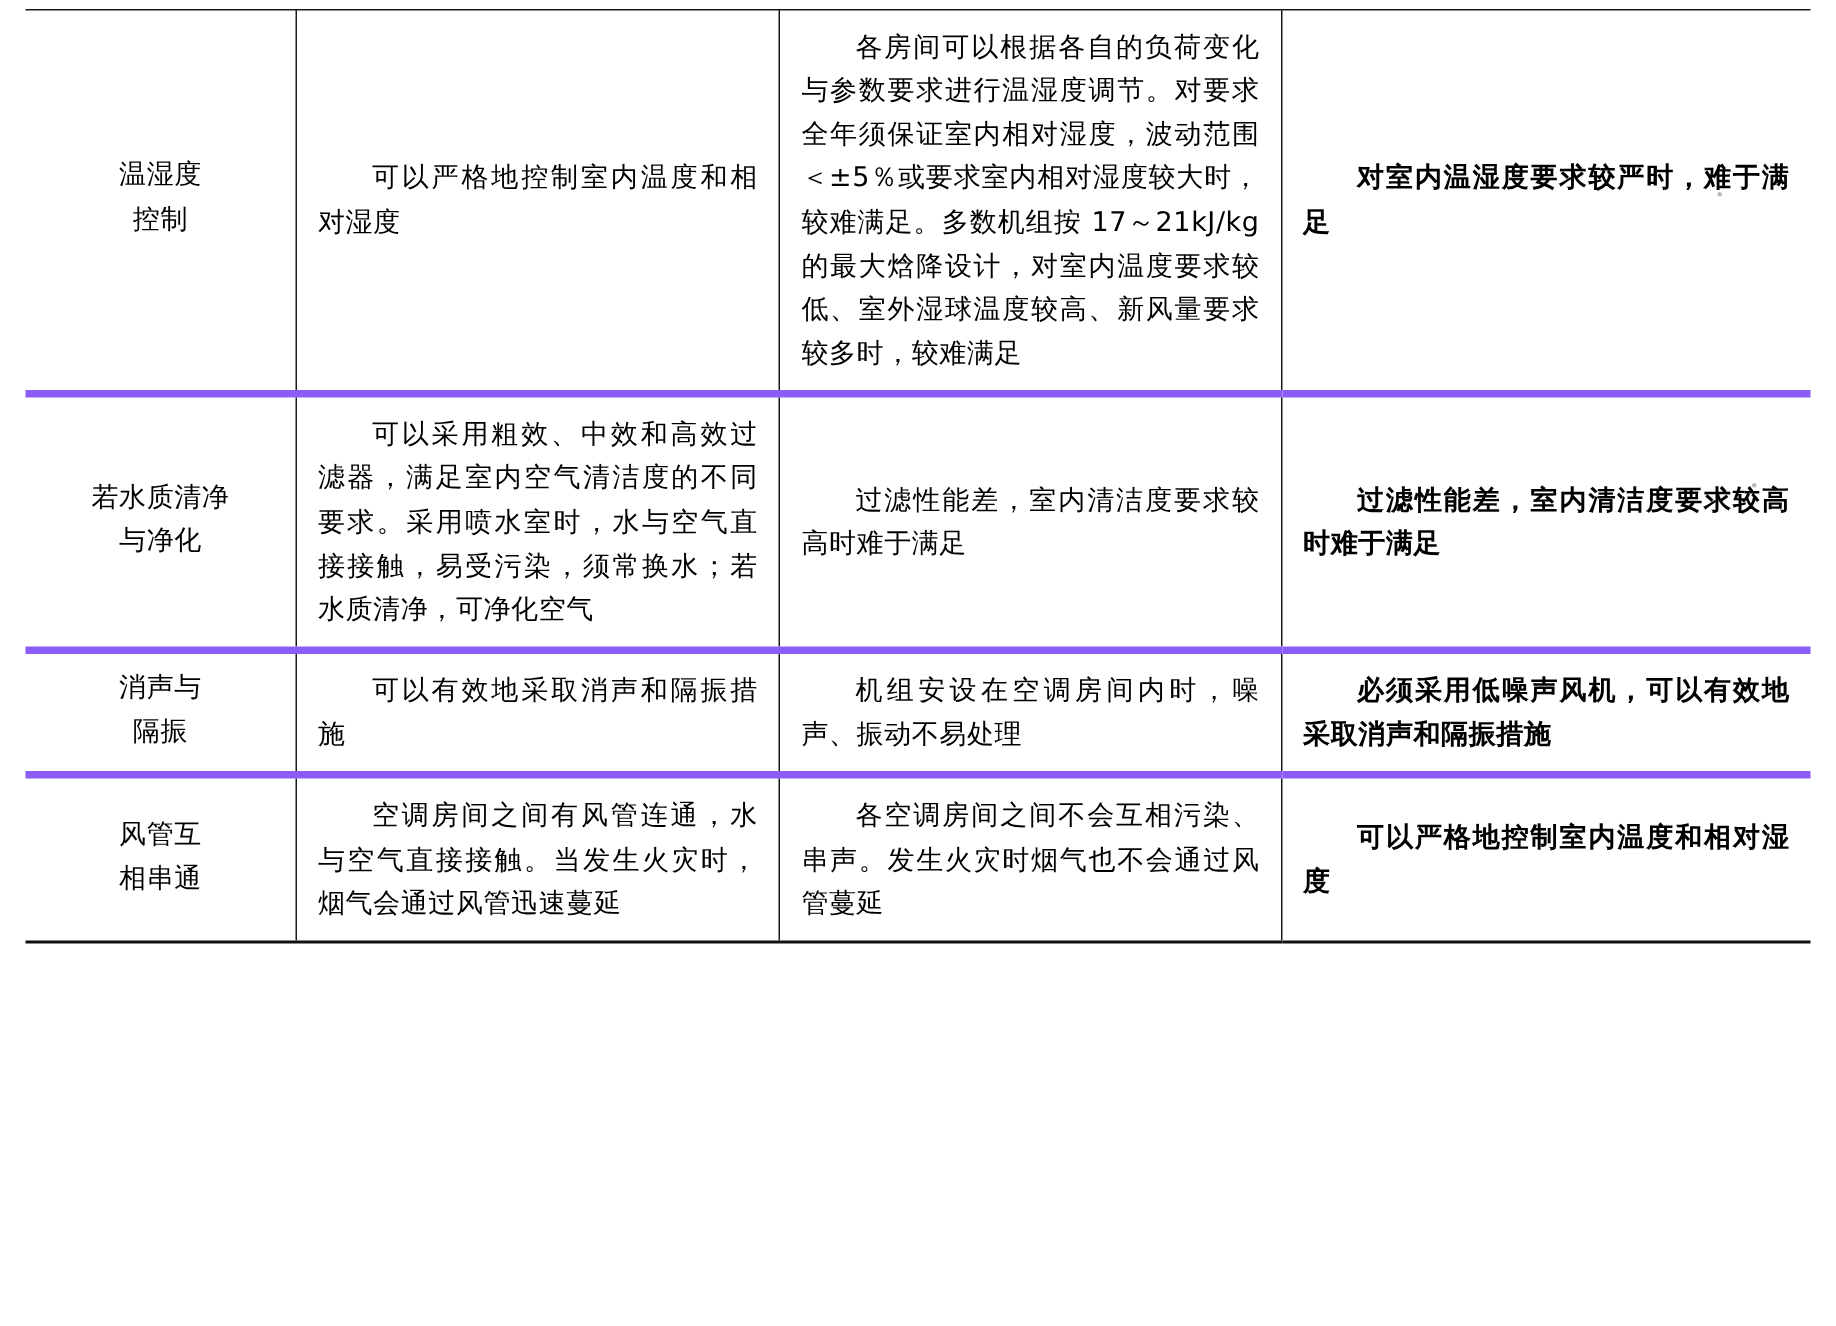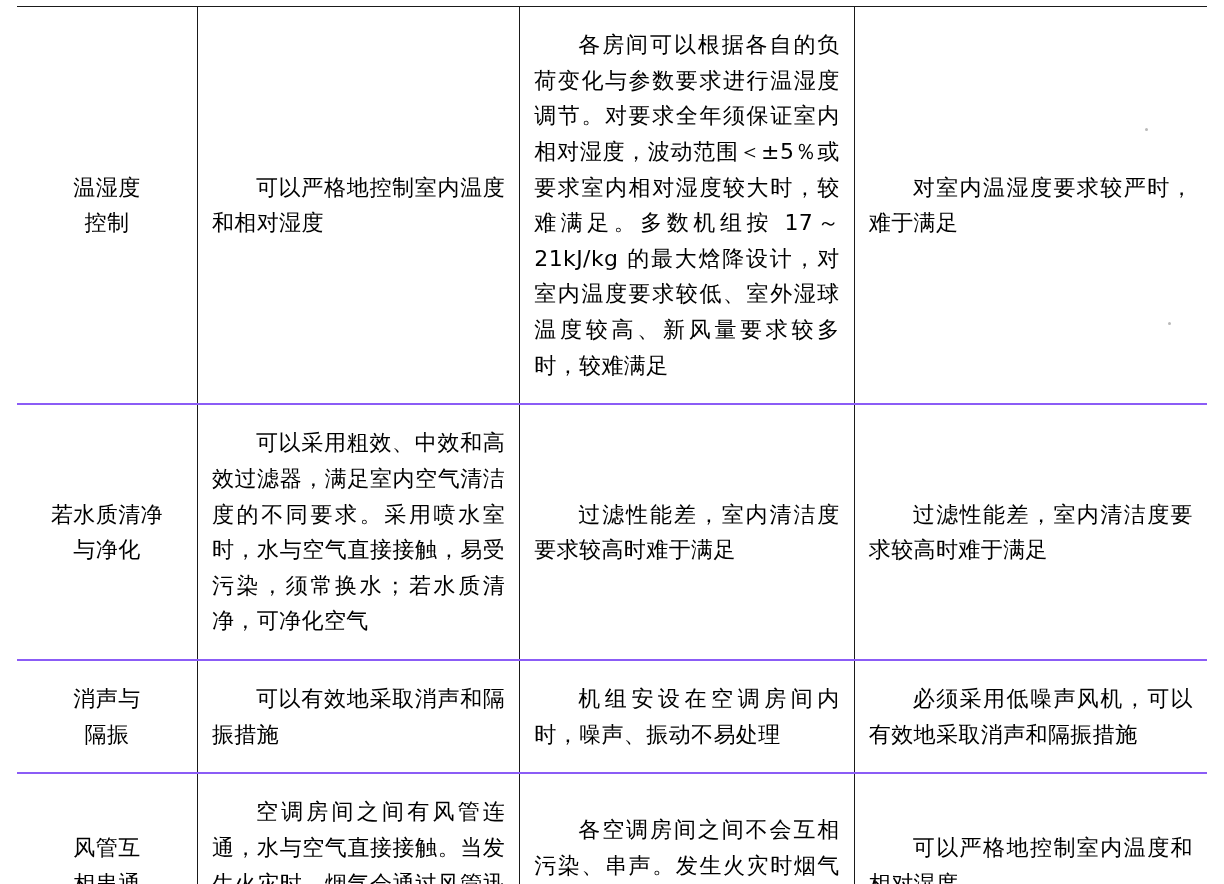--- a/index.html
+++ b/index.html
@@ -26,34 +26,36 @@
     margin-left: 17px;
     margin-top: 6px;
     table-layout: fixed;
   }
   table.doc-table td {
     border-left: 1px solid #1a1a1a;
     border-right: 1px solid #1a1a1a;
     border-top: none;
     border-bottom: none;
     vertical-align: middle;
-    padding: 20px 14px;
-    font-size: 22px;
+    padding: 10px 14px;
+    font-size: 18px;
     line-height: 1.62;
     letter-spacing: 0.4px;
   }
   
   table.doc-table td.first-col {
     border-left: none;
+    font-family: Liberation Mono, monospace;
   }
   table.doc-table td.last-col {
     border-right: none;
+    font-weight: bold;
   }
   table.doc-table tr.row-sep > td {
-    border-top: 2px solid #8b5cf6;
+    border-top: 5px solid #8b5cf6;
   }
   table.doc-table tr.top-row > td {
     border-top: 1px solid #1a1a1a;
   }
   table.doc-table tr.last-row > td {
     border-bottom: 1px solid #1a1a1a;
   }
   .c1 { width: 178px; }
   .c2 { width: 318px; }
   .c3 { width: 330px; }

